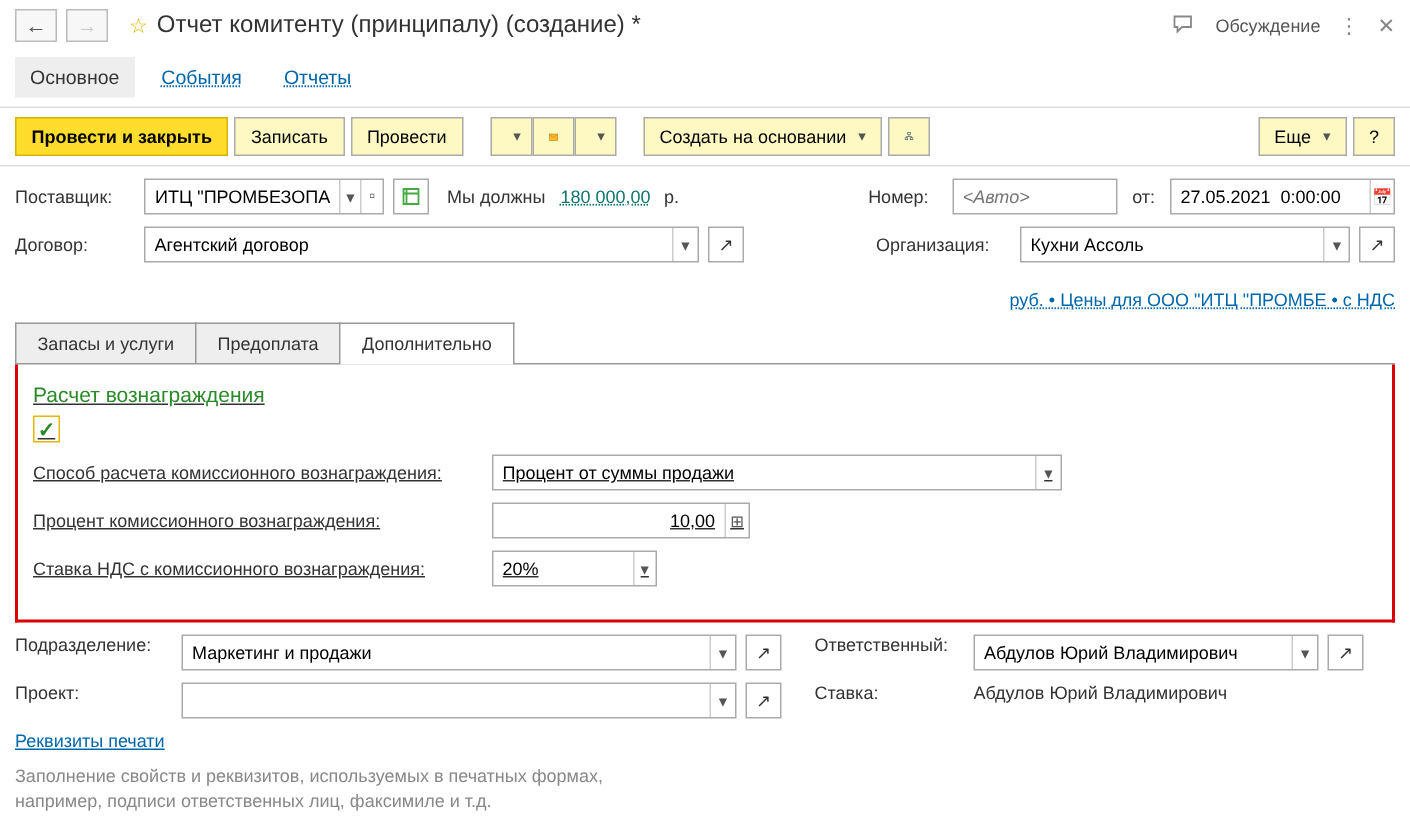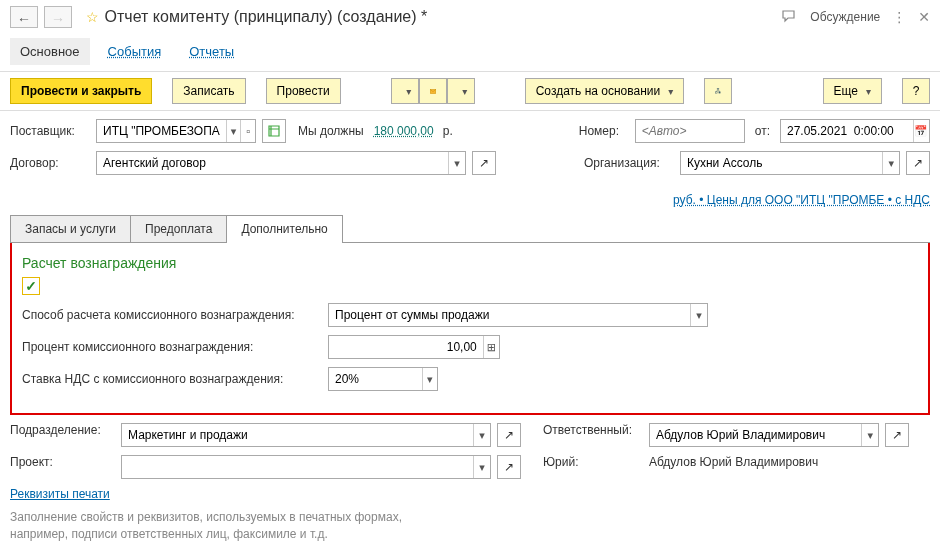--- a/index.html
+++ b/index.html
@@ -11,21 +11,21 @@
 .star { color: #e6b800; font-size: 14px; margin-left: 8px; }
 .title { font-size: 16px; color: #333; flex: 1; }
 .header-right { display: flex; align-items: center; gap: 12px; color: #555; }
 .icon-btn { cursor: pointer; color: #888; font-size: 14px; }
 
 .navbar { display: flex; align-items: center; gap: 8px; padding: 4px 10px 6px 10px; font-size: 13px; }
 .nav-tab { padding: 6px 10px; cursor: pointer; }
 .nav-tab.active { background: #eee; color: #333; }
 .nav-tab.link { color: #0066aa; }
 
-.toolbar { display: flex; align-items: center; padding: 6px 10px; gap: 20px; border-top: 1px solid #ddd; border-bottom: 1px solid #ddd; }
+.toolbar { display: flex; align-items: center; padding: 6px 10px; gap: 4px; border-top: 1px solid #ddd; border-bottom: 1px solid #ddd; }
 .btn { height: 26px; padding: 0 10px; border: 1px solid #aaa; background: #fef9c3; display: inline-flex; align-items: center; gap: 5px; cursor: pointer; font-size: 12px; }
 .btn.yellow { background: #ffdd2d; border-color: #d4b300; font-weight: bold; }
 .btn-group { display: flex; }
 .btn-group .btn { border-radius: 0; }
 .btn-sq { width: 28px; justify-content: center; }
 .tb-gap { width: 10px; }
 .tb-flex { flex: 1; }
 .dd::after { content: "▾"; margin-left: 3px; font-size: 10px; color: #555; }
 
 .form { padding: 8px 10px; }
@@ -39,21 +39,21 @@
 
 .debt { text-decoration: underline dotted; color: #0f766e; }
 
 .info-link { color: #0066aa; text-align: right; font-size: 12px; text-decoration: underline dotted; padding: 2px 10px 8px 0; }
 
 .tabs { display: flex; border-bottom: 1px solid #999; margin: 0 10px; }
 .tab { padding: 6px 14px; border: 1px solid #999; border-bottom: none; background: #eee; cursor: pointer; margin-right: -1px; font-size: 12px; }
 .tab.active { background: #fff; position: relative; }
 .tab.active::after { content: ""; position: absolute; left: 0; right: 0; bottom: -1px; height: 1px; background: #fff; }
 
-.panel-red { border: 2px solid #d00; margin: 0 10px; padding: 10px 0 14px 0; border-top: none; }
+.panel-red { border: 2px solid #d00; margin: 0 10px; padding: 10px 0 14px 0; border-top: none; text-decoration: underline; }
 .section-title { color: #2a8a2a; font-size: 14px; padding: 2px 10px 6px 10px; }
 .panel-red .row { padding: 0 10px; }
 .lbl-wide { min-width: 300px; }
 .checkbox { width: 18px; height: 18px; border: 1px solid #e6b800; display: flex; align-items: center; justify-content: center; color: #2a8a2a; font-size: 14px; font-weight: bold; background: #fff; }
 
 .below { margin: 8px 10px 0 10px; }
 .below .row { align-items: flex-start; }
 .below .lbl { min-width: 105px; }
 .link-simple { color: #0066aa; text-decoration: underline; cursor: pointer; }
 .hint { color: #888; line-height: 1.4; }
@@ -224,20 +224,20 @@
     <div class="ext-btn">↗</div>
   </div>
   <div class="row">
     <span class="lbl">Проект:</span>
     <div class="input-wrap" style="width:370px">
       <input style="">
       <span class="ctrl">▾</span>
     </div>
     <div class="ext-btn">↗</div>
     <div style="width:10px"></div>
-    <span style="min-width:100px">Юрий:</span>
+    <span style="min-width:100px">Ставка:</span>
     <span>Абдулов Юрий Владимирович</span>
   </div>
   <div class="row">
       <a class="link-simple">Реквизиты печати</a>
     </div>
   <div class="hint" style="max-width:420px">Заполнение свойств и реквизитов, используемых в печатных формах, например, подписи ответственных лиц, факсимиле и т.д.</div>
 </div>
 
 </body></html>

